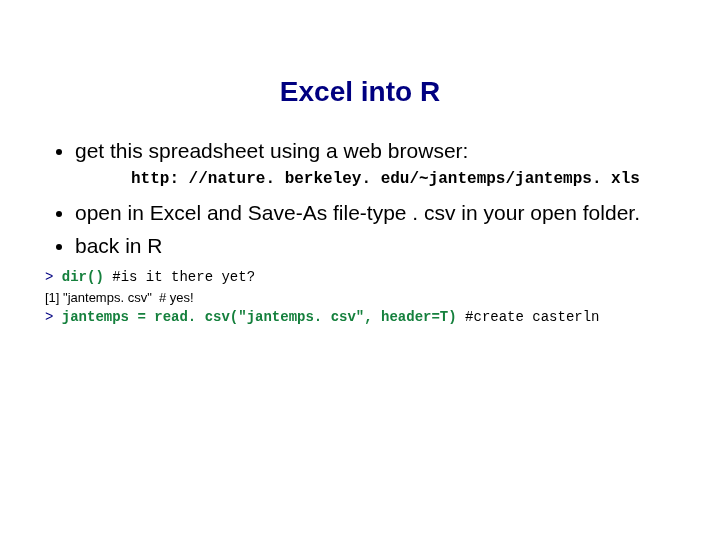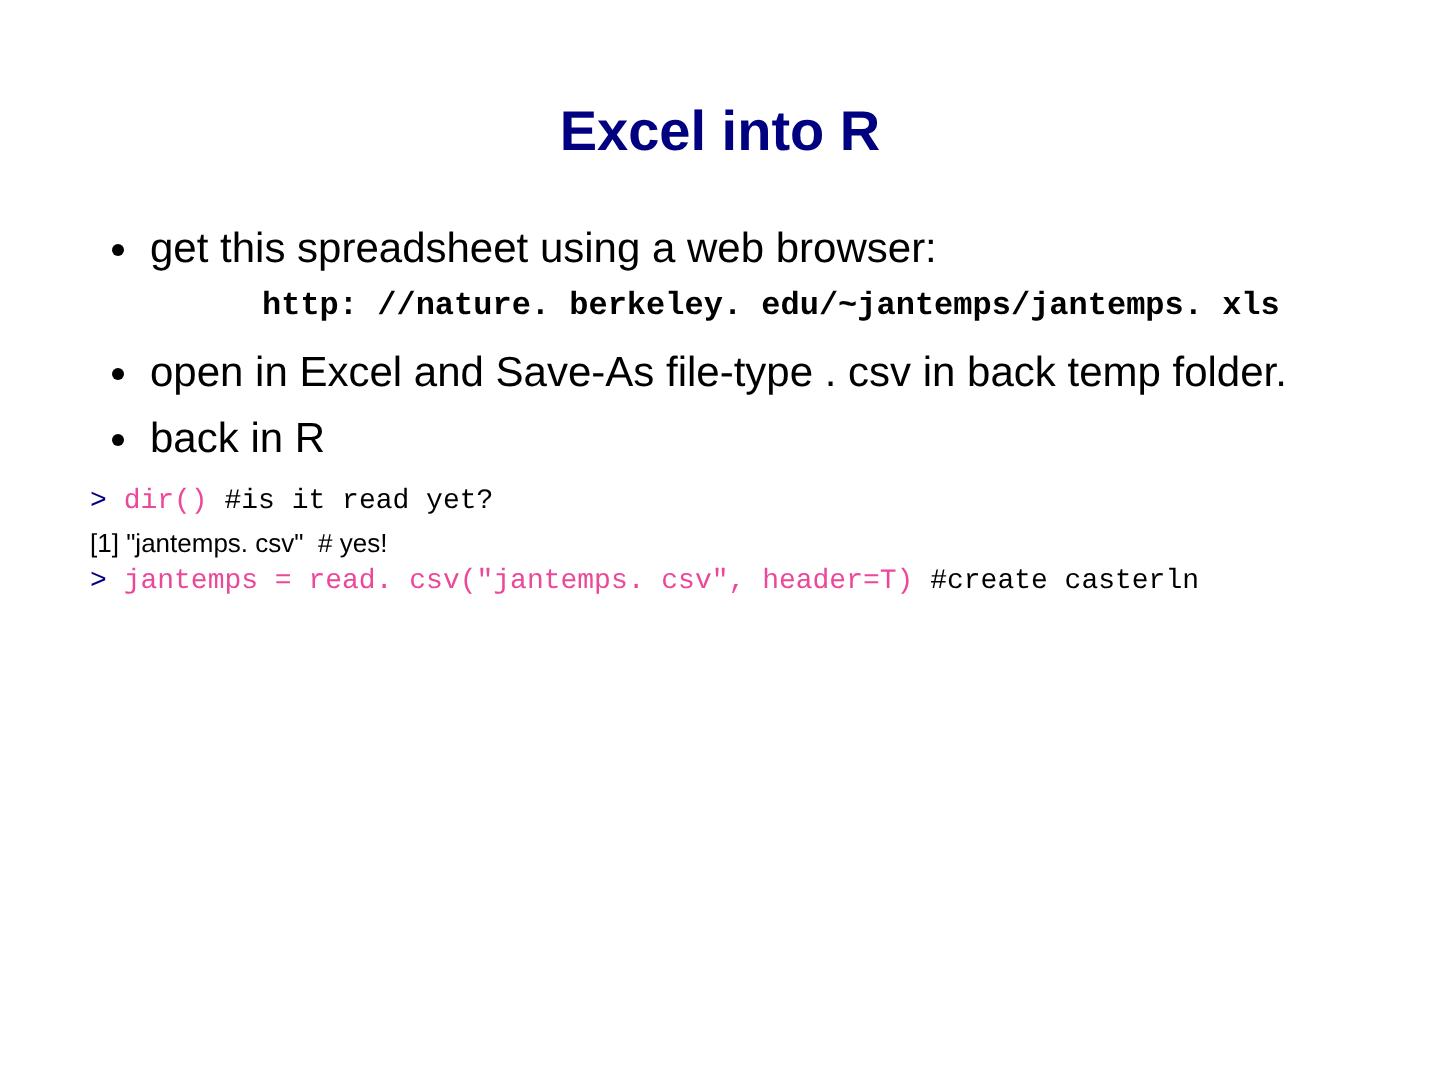--- a/index.html
+++ b/index.html
@@ -6,21 +6,21 @@
     margin: 0;
     padding: 0;
     width: 720px;
     height: 540px;
     background: #ffffff;
     font-family: Arial, Helvetica, sans-serif;
     color: #000;
     overflow: hidden;
   }
   .slide {
-    padding: 50px 45px 0 45px;
+    padding: 76px 45px 0 45px;
     box-sizing: border-box;
   }
   h1.title {
     text-align: center;
     font-size: 28px;
     font-weight: bold;
     color: #000080;
     margin: 0 0 30px 0;
     font-family: Arial, Helvetica, sans-serif;
   }
@@ -51,41 +51,41 @@
     line-height: 1.5;
   }
   .code-block .mono {
     font-family: "Courier New", Courier, monospace;
   }
   .code-block .sans {
     font-family: Arial, Helvetica, sans-serif;
     font-size: 13px;
   }
   .prompt { color: #000080; }
-  .cmd    { color: #ec4899; font-weight: normal; text-align: right; }
+  .cmd    { color: #15803d; font-weight: bold; text-align: right; }
   .comment{ color: #000; font-weight: normal; }
   .line   { white-space: pre; }
 </style>
 </head>
 <body>
 
 <div class="slide">
 
   <h1 class="title">Excel into R</h1>
 
   <ul class="bullets">
     <li>get this spreadsheet using a web browser:</li>
   </ul>
 
   <div class="url-line">http: //nature. berkeley. edu/~jantemps/jantemps. xls</div>
 
   <ul class="bullets">
-    <li>open in Excel and Save-As file-type . csv in back temp folder.</li>
+    <li>open in Excel and Save-As file-type . csv in your open folder.</li>
     <li> back in R</li>
   </ul>
 
   <div class="code-block">
-    <div class="line"><span class="prompt mono">&gt; </span><span class="cmd mono">dir()</span><span class="comment mono"> #is it read yet?</span></div>
+    <div class="line"><span class="prompt mono">&gt; </span><span class="cmd mono">dir()</span><span class="comment mono"> #is it there yet?</span></div>
     <div class="line sans">[1] "jantemps. csv"  # yes!</div>
     <div class="line"><span class="prompt mono">&gt; </span><span class="cmd mono">jantemps = read. csv("jantemps. csv", header=T)</span><span class="comment mono"> #create casterln</span></div>
   </div>
 
 </div>
 
 </body></html>

